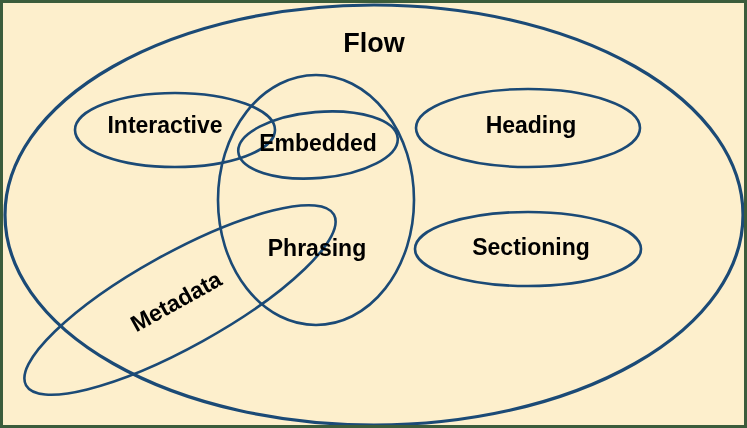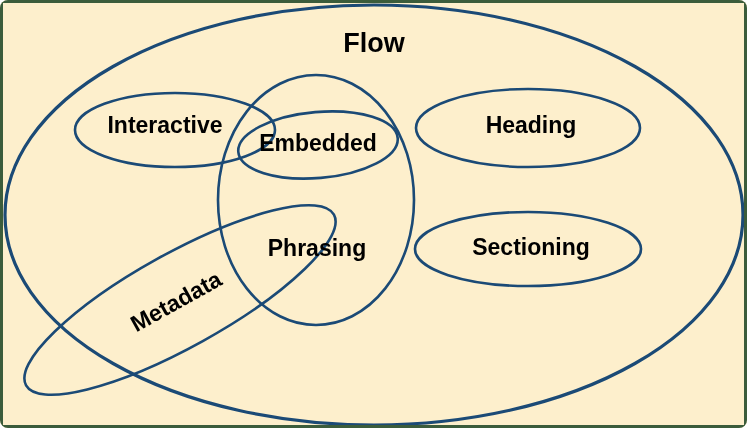--- a/index.html
+++ b/index.html
@@ -33,21 +33,21 @@
     paint-order: stroke;
     white-space: pre;
   }
   .frame-border {
     fill: none;
   }
 </style>
 </head>
 <body>
 
-<div id="diagram-root" style="background: rgb(253, 239, 204); border-radius: 8px;">
+<div id="diagram-root" style="background: rgb(253, 239, 204);">
   <svg id="venn-svg" viewBox="0 0 747 428" xmlns="http://www.w3.org/2000/svg">
 
     <rect id="bg-rect" x="0" y="0" width="747" height="428" fill="#fdefcc"></rect>
 
     <g id="ellipse-layer">
         <ellipse class="ellipse-shape" cx="374" cy="215" rx="369" ry="210" stroke="#1b4a76" stroke-width="3.2" fill="#cedcf0"></ellipse>
         <ellipse class="ellipse-shape" cx="175" cy="130" rx="100" ry="37" stroke="#1b4a76" stroke-width="2.6" fill="none"></ellipse>
         <ellipse class="ellipse-shape" cx="318" cy="145" rx="80" ry="33" stroke="#1b4a76" stroke-width="2.6" fill="none" transform="rotate(-5 318 145)"></ellipse>
         <ellipse class="ellipse-shape" cx="528" cy="128" rx="112" ry="39" stroke="#1b4a76" stroke-width="2.6" fill="none"></ellipse>
         <ellipse class="ellipse-shape" cx="528" cy="249" rx="113" ry="37" stroke="#1b4a76" stroke-width="2.6" fill="none"></ellipse>

